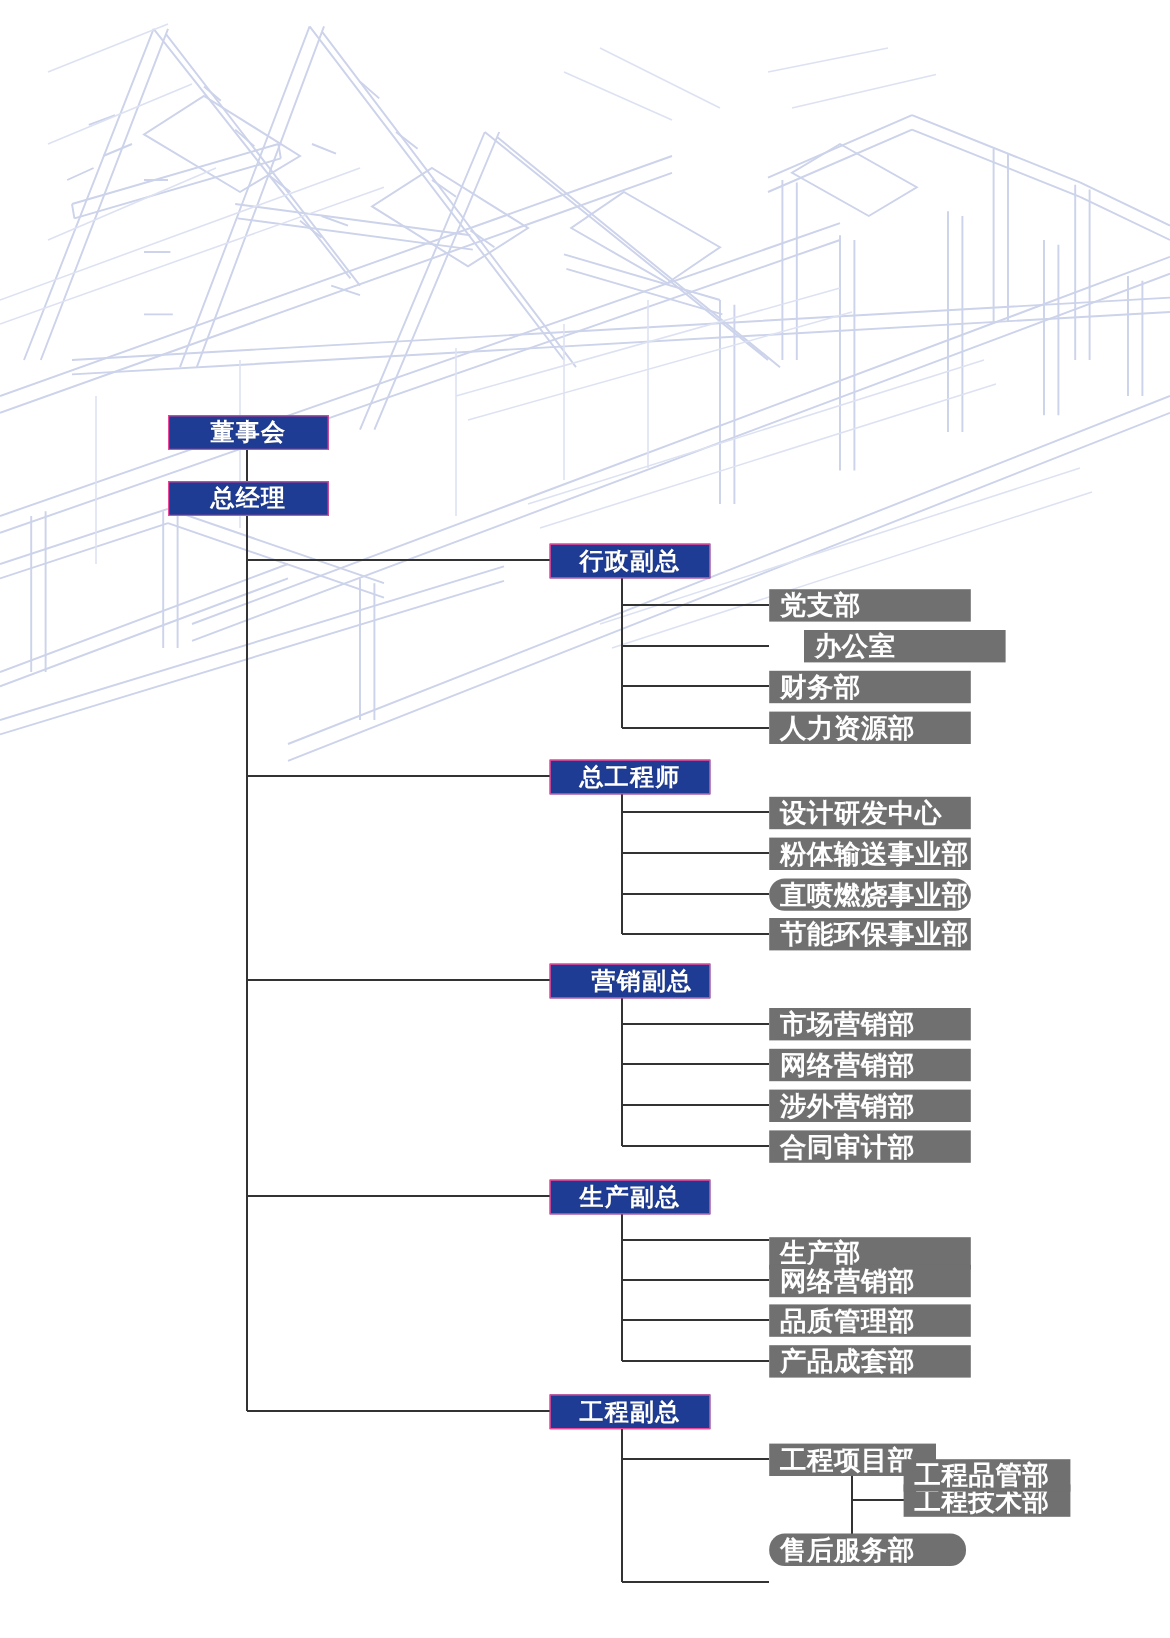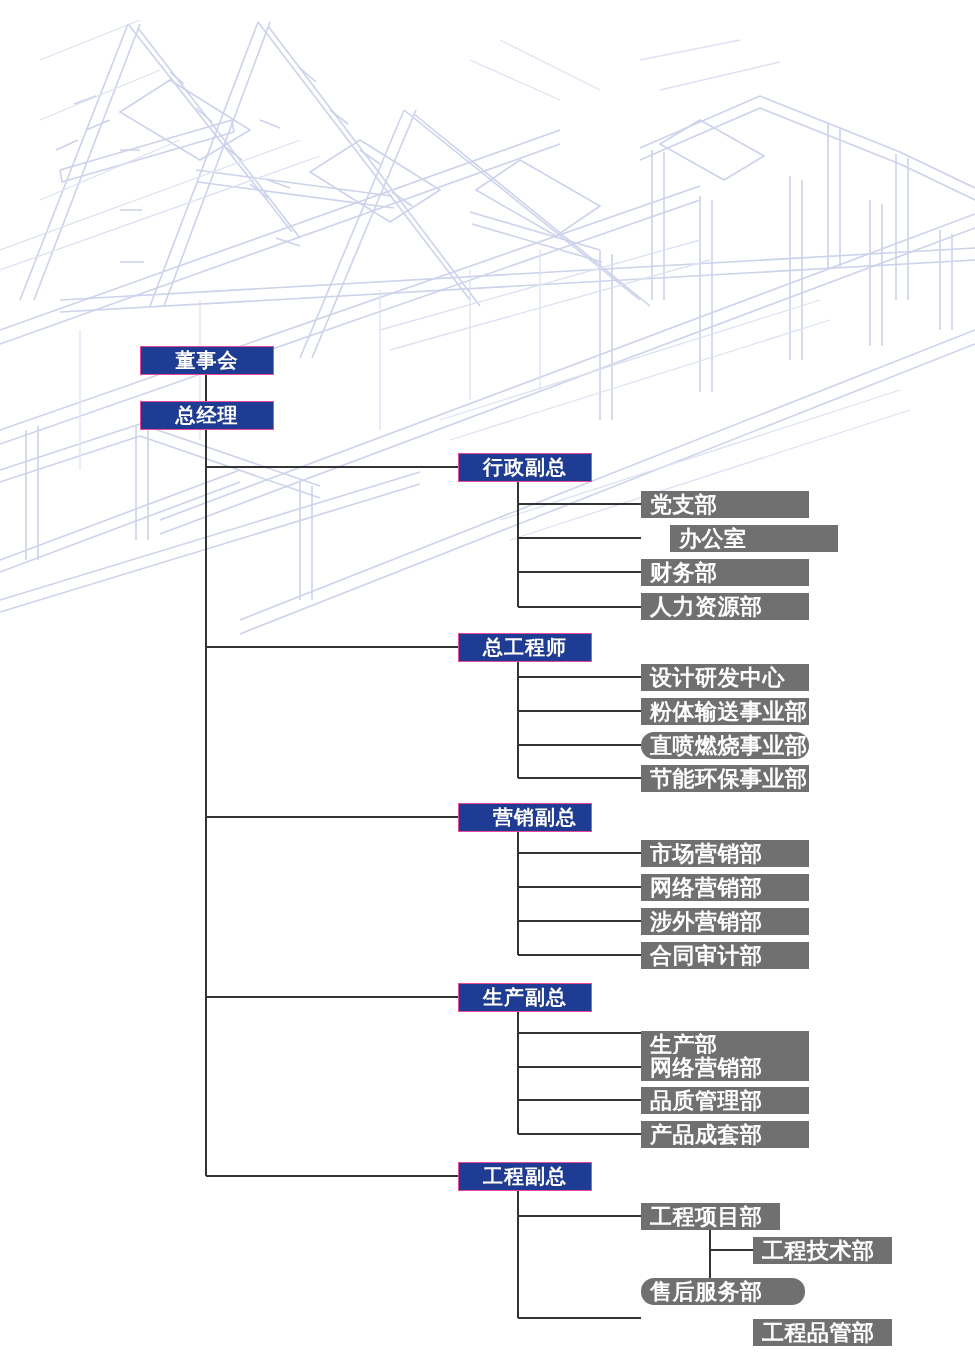--- a/index.html
+++ b/index.html
@@ -248,16 +248,16 @@
 
   <div class="node blue" style="left:458px; top:983px; width:134px; height:29px;">生产副总</div>
   <div class="node gray" style="left:641px; top:1020px; width:168px; height:27px;margin-top:11px;">生产部</div>
   <div class="node gray" style="left:641px; top:1054px; width:168px; height:27px;">网络营销部</div>
   <div class="node gray" style="left:641px; top:1087px; width:168px; height:27px;">品质管理部</div>
   <div class="node gray" style="left:641px; top:1121px; width:168px; height:27px;">产品成套部</div>
 
   <div class="node blue" style="left:458px; top:1162px; width:134px; height:29px;">工程副总</div>
   <div class="node gray" style="left:641px; top:1203px; width:139px; height:27px;">工程项目部</div>
   <div class="node gray" style="left:753px; top:1237px; width:139px; height:27px;">工程技术部</div>
-  <div class="node gray" style="left:753px; top:1319px; width:139px; height:27px;">工程品管部</div>
+  <div class="node gray" style="left:753px; top:1216px; width:139px; height:27px;">工程品管部</div>
   <div class="node gray" style="left:641px; top:1278px; width:164px; height:27px;border-radius:13px;">售后服务部</div>
 
 </div>
 
 </body></html>

